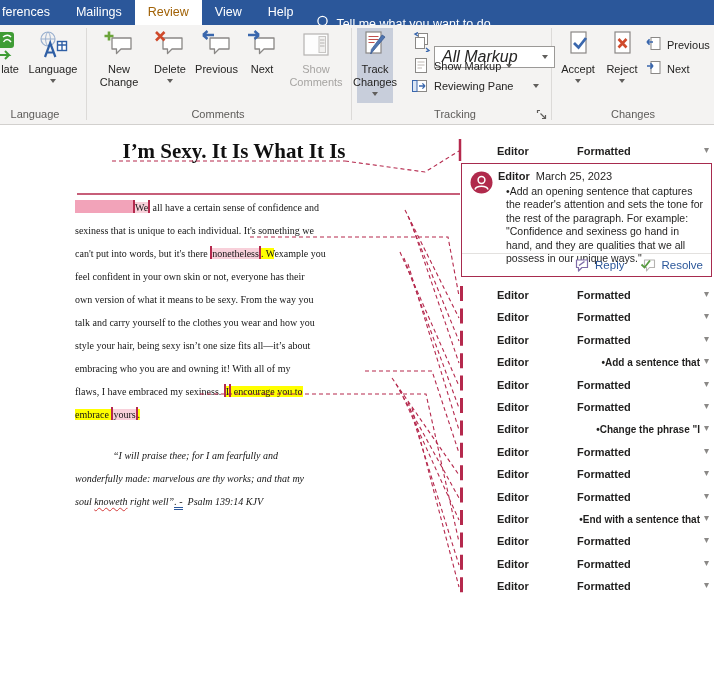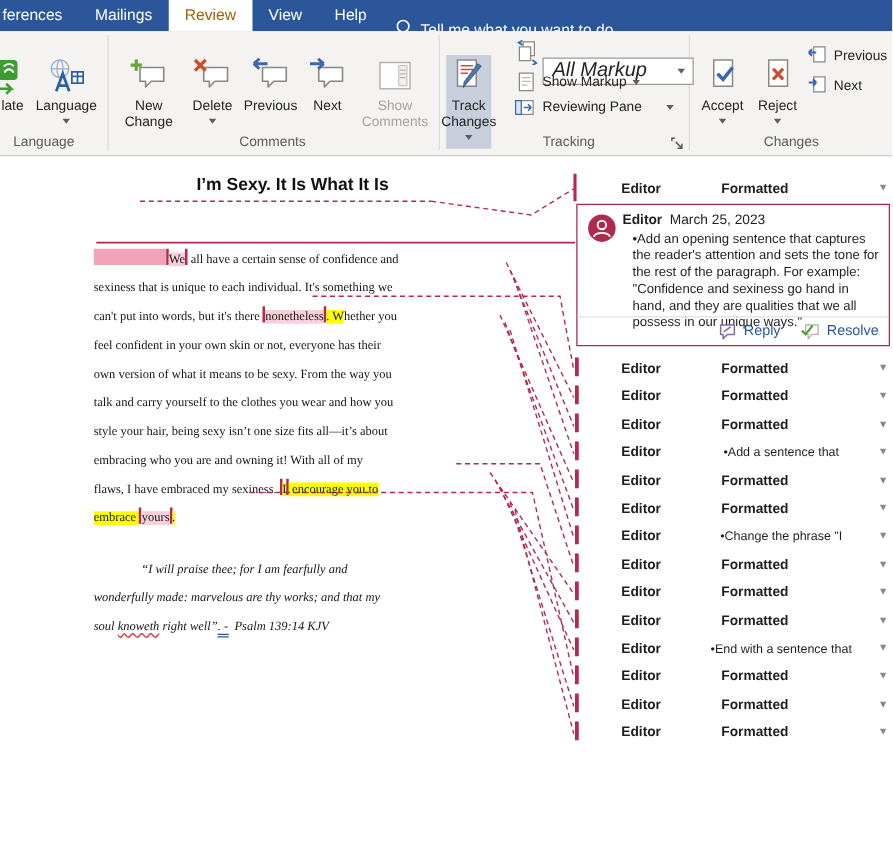--- a/index.html
+++ b/index.html
@@ -8,51 +8,51 @@
   
   .tabbar{position:absolute;left:0;top:0;width:714px;height:25px;background:#2b579a;display:flex;align-items:stretch;}
   .tab{color:#fff;font-size:12.5px;line-height:25px;padding:0 13px;white-space:nowrap;cursor:default;}
   .tab.first{padding-left:2px;}
   .tab.active{background:#fff;color:#a16207;}
   .tellme{display:flex;align-items:center;color:#fff;font-size:12.5px;gap:7px;padding-left:10px;white-space:nowrap;margin-top:23px;}
   
   .ribbon{position:absolute;left:0;top:25px;width:714px;height:99px;background:#f4f3f2;border-bottom:1px solid #d2d0ce;}
   .vsep{position:absolute;top:3px;width:1px;height:92px;background:#dcdad8;}
   .grouplabel{position:absolute;top:83px;font-size:11px;color:#5d5b59;text-align:center;}
-  .bigbtn{position:absolute;top:19px;display:flex;flex-direction:column;align-items:center;text-align:center;
+  .bigbtn{position:absolute;top:3px;display:flex;flex-direction:column;align-items:center;text-align:center;
           font-size:11px;line-height:13px;color:#252423;padding-top:2px;}
   .bigbtn .lbl{margin-top:3px;}
   .bigbtn.disabled{color:#a6a4a2;}
   .bigbtn.selected{background:#c8cedb;}
   .caret{display:inline-block;width:0;height:0;border-left:3.5px solid transparent;border-right:3.5px solid transparent;border-top:4px solid #605e5c;vertical-align:middle;}
   .caret.below{margin-top:3px;}
   .smallrow{position:absolute;display:flex;align-items:center;gap:5px;font-size:11px;color:#252423;white-space:nowrap;}
   .combo{position:absolute;left:434px;top:21px;width:112px;height:20px;background:#fff;border:1px solid #9b9997;
          font-size:16px;line-height:20px;padding-left:7px;color:#252423;font-style:italic;}
   .combo .caret{position:absolute;right:6px;top:8px;}
   .launcher{position:absolute;left:536px;top:84px;width:12px;height:12px;}
   
   .doc-title{position:absolute;left:75px;top:139px;width:318px;text-align:center;
-             font-family:Liberation Sans, sans-serif;font-weight:bold;font-size:14px;color:#111;white-space:nowrap;}
+             font-family:Liberation Serif, serif;font-weight:bold;font-size:21px;color:#111;white-space:nowrap;}
   #para{position:absolute;left:75px;top:196px;}
   #quote{position:absolute;left:75px;top:444px;}
   .doc-line{height:23px;white-space:pre;font-family:"Liberation Serif",serif;font-size:10px;line-height:23px;color:#151515;}
   #quote .doc-line{font-style:italic;}
   .seg-ins{background:#f8d0da;}
   .seg-yellow{background:#ffff00;}
   .seg-bar{display:inline-block;width:2px;height:13px;background:#b5294d;vertical-align:-2px;}
   .seg-indent{display:inline-block;width:58px;height:13px;background:#f2a3b9;vertical-align:-2px;}
   .seg-qindent{display:inline-block;width:38px;}
   .seg-wavy{text-decoration:underline;text-decoration-style:wavy;text-decoration-color:#d43c3c;text-decoration-thickness:1px;text-underline-offset:2px;}
   .seg-bluedbl{border-bottom:3px double #2b579a;}
   
   .rev-row{position:absolute;left:460px;width:254px;height:22px;}
   .rev-author{position:absolute;left:37px;top:4px;font-size:11px;font-weight:bold;color:#201f1e;}
   .rev-value{position:absolute;left:117px;top:4px;font-size:11px;font-weight:bold;color:#201f1e;white-space:nowrap;}
-  .rev-value.note{left:90px;width:150px;text-align:center;font-weight:normal;font-size:10px;top:5px;}
+  .rev-value.note{left:90px;width:150px;text-align:right;font-weight:bold;font-size:10px;top:5px;}
   .rev-chevron{position:absolute;right:5px;top:3px;color:#8a8886;font-size:10px;}
   .card{position:absolute;left:461px;top:163px;width:249px;height:112px;background:#fff;border:1.5px solid #a72b4e;}
   .card .avatar{position:absolute;left:8px;top:7px;}
   .card .meta{position:absolute;left:36px;top:6px;font-size:11px;color:#201f1e;white-space:nowrap;}
   .card .meta b{margin-right:6px;}
   .card .ctext{position:absolute;left:44px;top:21px;width:199px;font-size:10.5px;line-height:13.4px;color:#201f1e;}
   .card .divider{position:absolute;left:0;right:0;top:89px;height:1px;background:#e3e1df;}
   .card .actions{position:absolute;right:8px;top:94px;display:flex;gap:16px;align-items:center;}
   .card .actions .act{display:flex;gap:5px;align-items:center;font-size:11.5px;color:#2b579a;cursor:pointer;}
   #connectors{position:absolute;left:0;top:0;pointer-events:none;}
@@ -219,21 +219,21 @@
     <div class="grouplabel" style="left:0;width:70px">Language</div>
     <div class="grouplabel" style="left:130px;width:176px">Comments</div>
     <div class="grouplabel" style="left:380px;width:150px">Tracking</div>
     <div class="grouplabel" style="left:560px;width:146px">Changes</div>
   </div>
 
   <div class="doc-title">I’m Sexy. It Is What It Is</div>
   <div id="para">
       <div class="doc-line"><span class="seg-indent"></span><span class="seg-bar"></span><span class="seg-ins">We</span><span class="seg-bar"></span><span class="seg-plain"> all have a certain sense of confidence and</span></div>
       <div class="doc-line"><span class="seg-plain">sexiness that is unique to each individual. It's something we</span></div>
-      <div class="doc-line"><span class="seg-plain">can't put into words, but it's there </span><span class="seg-bar"></span><span class="seg-ins">nonetheless</span><span class="seg-bar"></span><span class="seg-yellow">. W</span><span class="seg-plain">hether you</span></div>
+      <div class="doc-line"><span class="seg-plain">can't put into words, but it's there </span><span class="seg-bar"></span><span class="seg-ins">nonetheless</span><span class="seg-bar"></span><span class="seg-yellow">. W</span><span class="seg-plain">example you</span></div>
       <div class="doc-line"><span class="seg-plain">feel confident in your own skin or not, everyone has their</span></div>
       <div class="doc-line"><span class="seg-plain">own version of what it means to be sexy. From the way you</span></div>
       <div class="doc-line"><span class="seg-plain">talk and carry yourself to the clothes you wear and how you</span></div>
       <div class="doc-line"><span class="seg-plain">style your hair, being sexy isn’t one size fits all—it’s about</span></div>
       <div class="doc-line"><span class="seg-plain">embracing who you are and owning it! With all of my</span></div>
       <div class="doc-line"><span class="seg-plain">flaws, I have embraced my sexiness. </span><span class="seg-bar"></span><span class="seg-yellow">I</span><span class="seg-bar"></span><span class="seg-yellow"> encourage you to</span></div>
       <div class="doc-line"><span class="seg-yellow">embrace </span><span class="seg-bar"></span><span class="seg-ins">yours</span><span class="seg-bar"></span><span class="seg-yellow">.</span></div>
     </div>
   <div id="quote">
       <div class="doc-line"><span class="seg-qindent"></span><span class="seg-plain">“I will praise thee; for I am fearfully and</span></div>

